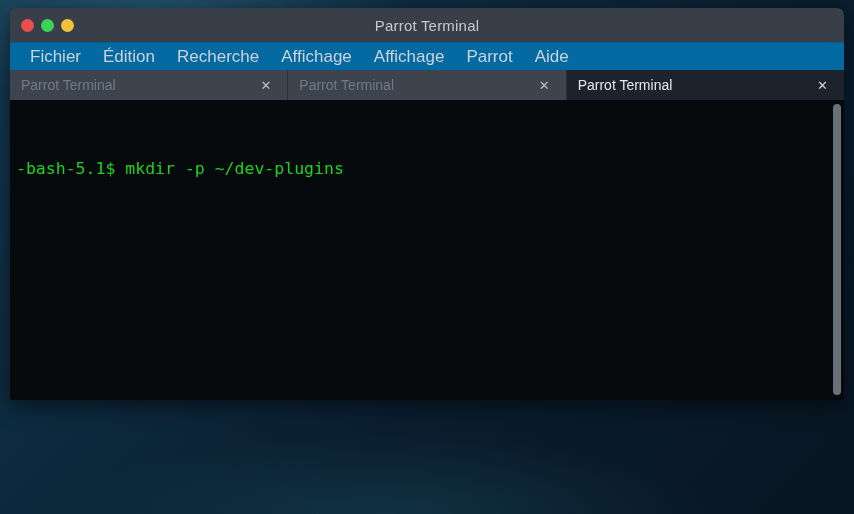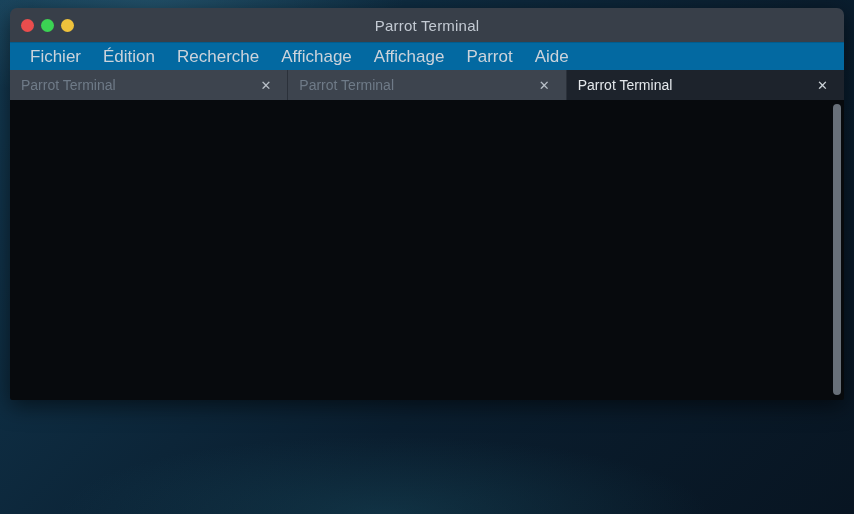--- a/index.html
+++ b/index.html
@@ -91,20 +91,21 @@
       <span class="tab-label">Parrot Terminal</span>
       <span class="tab-close">✕</span>
     </div>
     <div class="tab active">
       <span class="tab-label">Parrot Terminal</span>
       <span class="tab-close">✕</span>
     </div>
   </div>
 
   <div class="terminal" style="color: rgb(27, 212, 27);">
+    <div class="term-line">-bash-5.1$ mkdir -p ~/dev-plugins</div>
     
     
     
     
     <div class="scrollbar"></div>
   </div>
 
 </div>
 
 </body></html>

